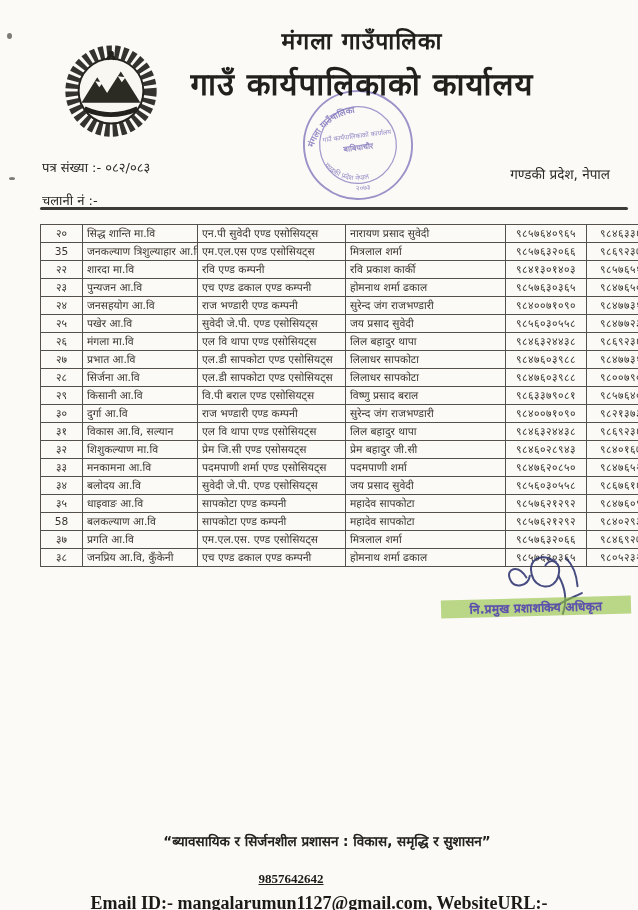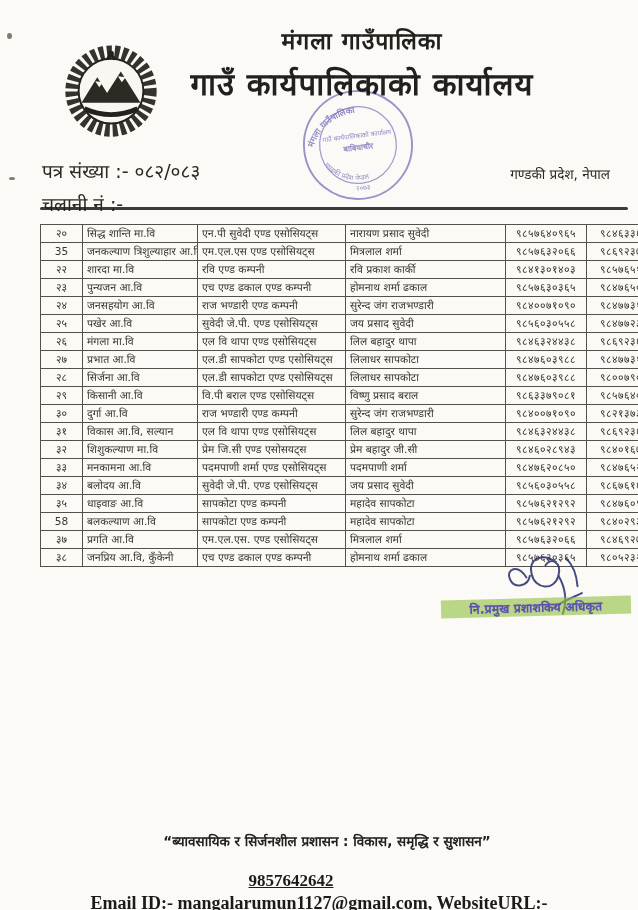--- a/index.html
+++ b/index.html
@@ -9,21 +9,21 @@
     font-family:"DejaVu Sans", sans-serif;
     color:#2e2a26;
     -webkit-font-smoothing:antialiased;
   }
   .abs{position:absolute;}
   
   .head-wrap{left:88px;top:24px;width:548px;text-align:center;}
   .muni-title{font-size:23px;font-weight:bold;color:#21201c;letter-spacing:1px;}
   .office-title{font-size:31px;font-weight:bold;color:#21201c;margin-top:6px;letter-spacing:1px;}
   .office-addr{font-size:13px;color:#35312b;margin-top:7px;}
-  .meta{font-size:19px;color:#2c2823;}
+  .meta{font-size:13px;color:#2c2823;}
   .letter-no{left:42px;top:158px;}
   .province{right:28px;top:156px;font-size:13.5px;margin-top:9px;}
   .dispatch{left:42px;top:191px;}
   .head-rule{left:40px;top:207px;width:588px;height:3px;background:#21201d;opacity:.88;border-radius:2px;}
   
   .emblem{left:52px;top:40px;width:118px;height:108px;}
   
   .round-stamp{left:292px;top:84px;width:132px;height:122px;transform:rotate(-7deg);
     mix-blend-mode:multiply;opacity:.85;}
   
@@ -43,21 +43,21 @@
     background:rgba(146,194,66,.62);transform:rotate(-1.5deg);
     display:flex;align-items:center;justify-content:center;
     font-size:12px;font-weight:bold;color:#5d50ad;letter-spacing:.3px;
     text-shadow:0 0 1px rgba(93,80,173,.55);}
   
   .slogan{left:8px;top:832px;width:638px;text-align:center;font-size:13.5px;font-weight:bold;color:#23211d;}
   .contact-line{left:0;top:893px;width:638px;text-align:center;
     font-family:"Liberation Serif", serif;font-size:18px;font-weight:bold;color:#1c1b18;}
   .contact-line .u{text-decoration:underline;}
   .phone-line{left:0;top:871px;width:582px;text-align:center;
-    font-family:"Liberation Serif", serif;font-size:17px;font-weight:bold;color:#1c1b18;
+    font-family:"Liberation Serif", serif;font-size:13px;font-weight:bold;color:#1c1b18;
     }
   .phone-line span{text-decoration:underline;}
   
   .speck{background:#4a463f;border-radius:50%;opacity:.7;}
 </style>
 </head>
 <body>
 
 <div class="abs speck" style="left:7px;top:33px;width:5px;height:6px;"></div>
 <div class="abs speck" style="left:9px;top:177px;width:6px;height:3px;"></div>

